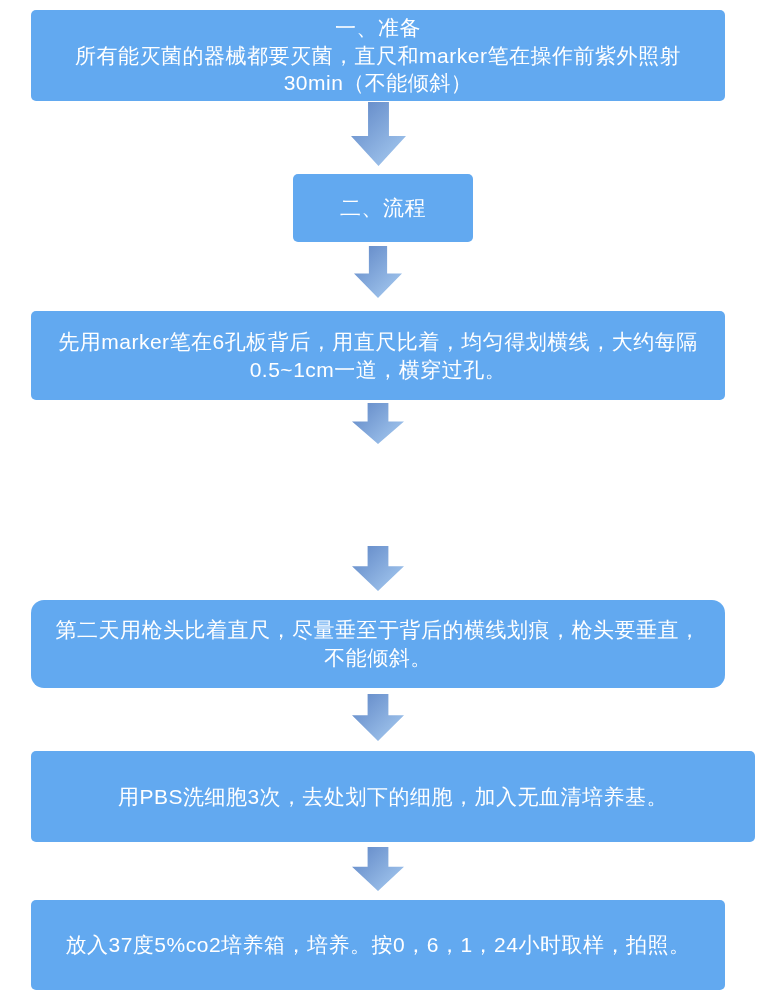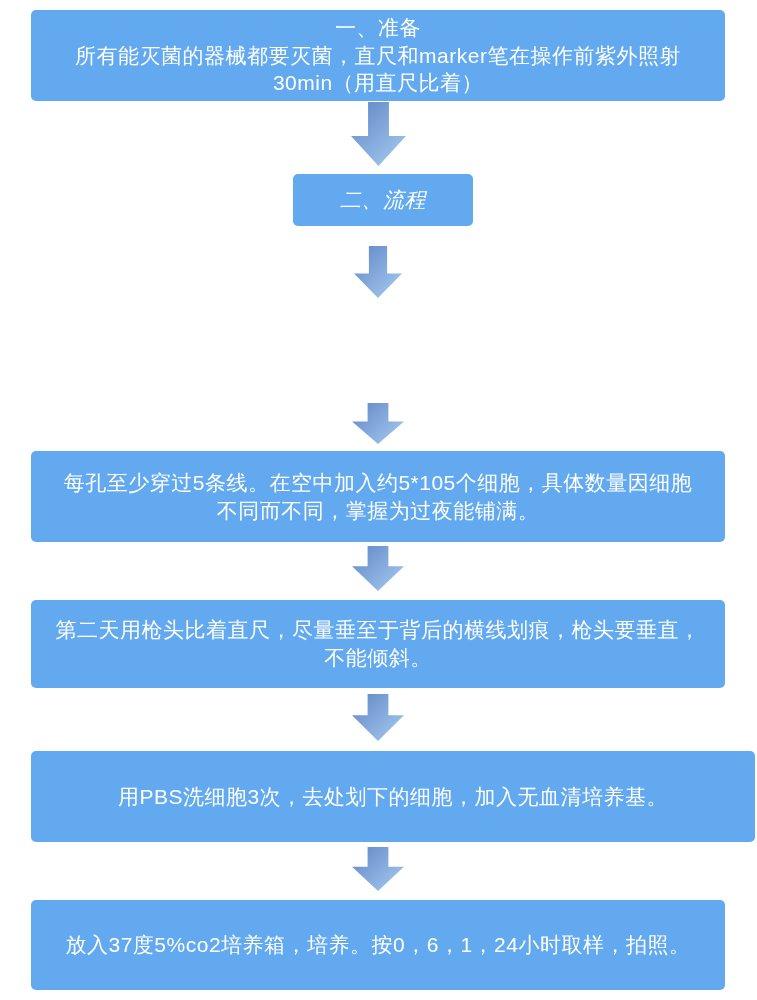--- a/index.html
+++ b/index.html
@@ -47,42 +47,42 @@
   }
 </style>
 </head>
 <body>
 
 <div class="canvas">
 
   <div class="step-box" style="left:31px; top:10px; width:694px; height:91px;">
     <span class="step-text">一、准备
 所有能灭菌的器械都要灭菌，直尺和marker笔在操作前紫外照射
-30min（用直尺比着）</span>
+30min（不能倾斜）</span>
   </div>
 
   <div class="flow-arrow arrow-lg" style="left:351px; top:102px; width:55px; height:64px;"></div>
 
-  <div class="step-box" style="left:293px; top:174px; width:180px; height:52px;font-style:italic;">
+  <div class="step-box" style="left:293px; top:174px; width:180px; height:68px;">
     <span class="step-text">二、流程</span>
   </div>
 
   <div class="flow-arrow arrow-lg" style="left:354px; top:246px; width:48px; height:52px;"></div>
 
+  <div class="step-box" style="left:31px; top:311px; width:694px; height:89px;">
+    <span class="step-text">先用marker笔在6孔板背后，用直尺比着，均匀得划横线，大约每隔
+0.5~1cm一道，横穿过孔。</span>
+  </div>
 
   <div class="flow-arrow arrow-sm" style="left:352px; top:403px; width:52px; height:41px;"></div>
 
-  <div class="step-box" style="left:31px; top:451px; width:694px; height:91px;">
-    <span class="step-text">每孔至少穿过5条线。在空中加入约5*105个细胞，具体数量因细胞
-不同而不同，掌握为过夜能铺满。</span>
-  </div>
 
   <div class="flow-arrow arrow-sm" style="left:352px; top:546px; width:52px; height:45px;"></div>
 
-  <div class="step-box" style="left:31px; top:600px; width:694px; height:88px;">
+  <div class="step-box" style="left:31px; top:600px; width:694px; height:88px;border-radius:13px;">
     <span class="step-text">第二天用枪头比着直尺，尽量垂至于背后的横线划痕，枪头要垂直，
 不能倾斜。</span>
   </div>
 
   <div class="flow-arrow arrow-sm" style="left:352px; top:694px; width:52px; height:47px;"></div>
 
   <div class="step-box" style="left:31px; top:751px; width:724px; height:91px;">
     <span class="step-text">用PBS洗细胞3次，去处划下的细胞，加入无血清培养基。</span>
   </div>
 

